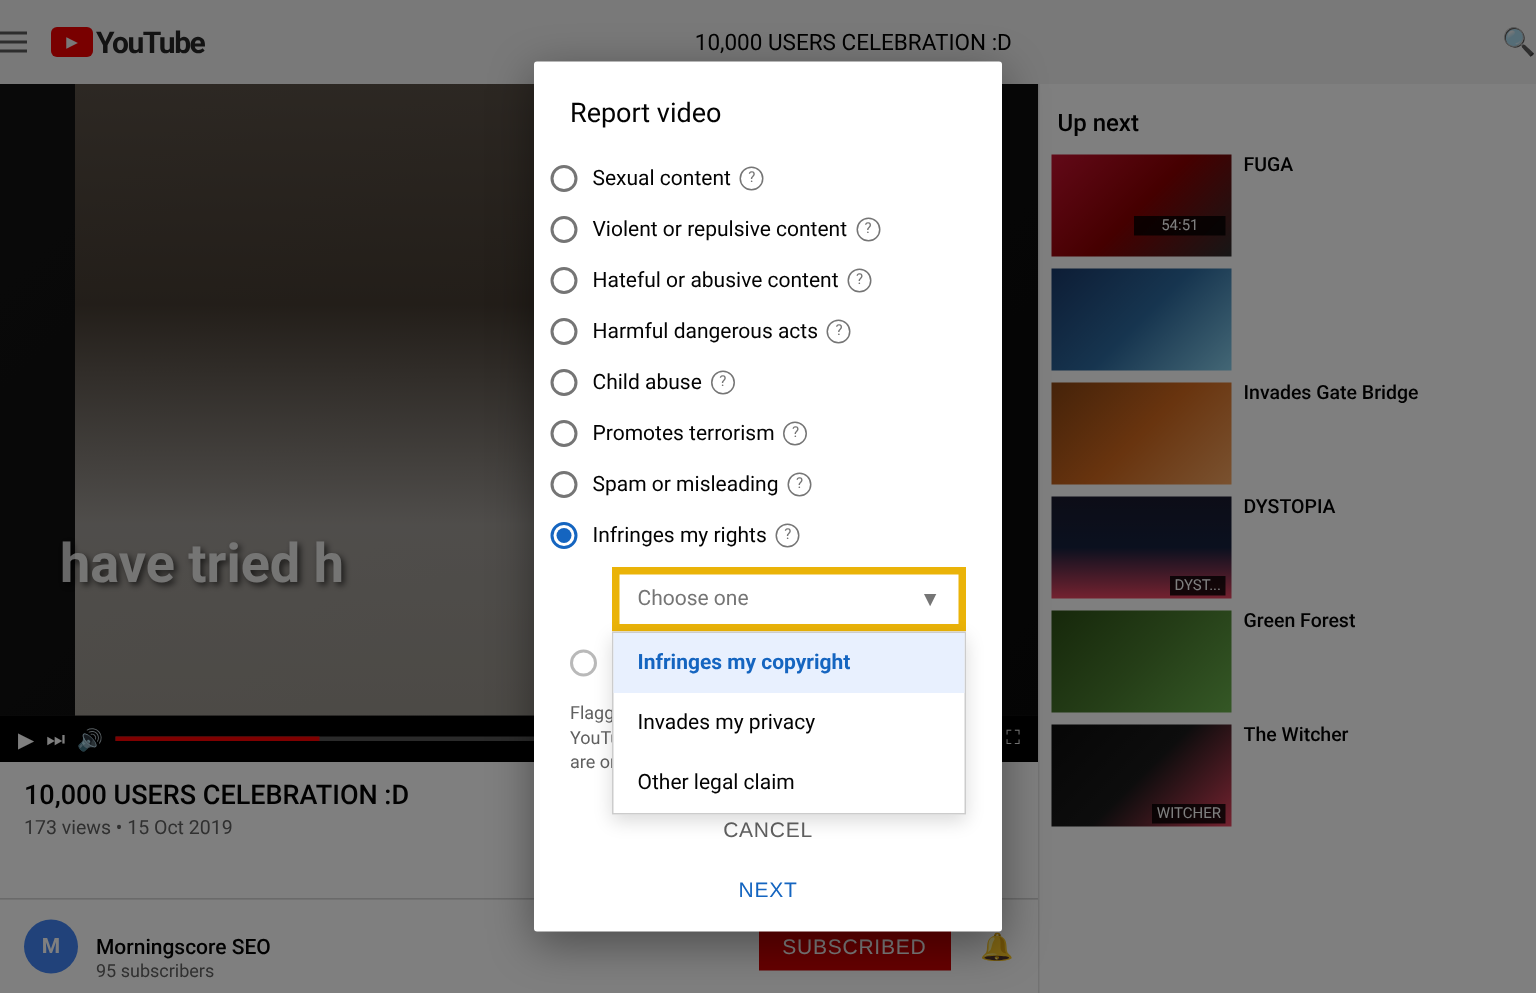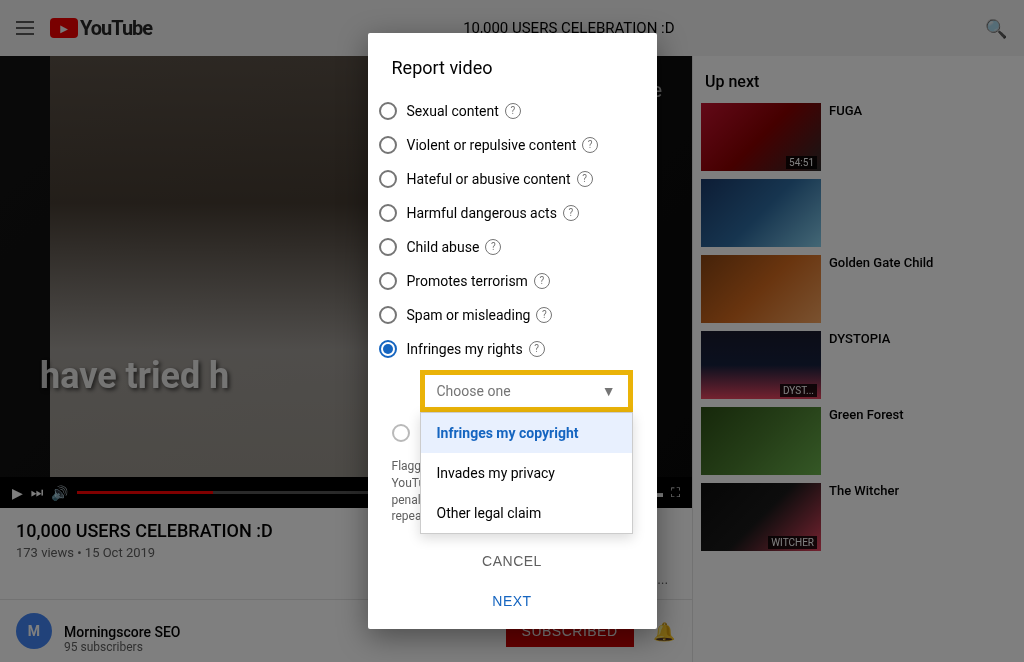--- a/index.html
+++ b/index.html
@@ -4,21 +4,21 @@
   <style>
     * { box-sizing: border-box; margin: 0; padding: 0; }
     body { font-family: 'Roboto', Arial, sans-serif; background: #0f0f0f; color: #fff; width: 1024px; height: 662px; overflow: hidden; position: relative; }
 
     
     .top-nav {
       background: #fff;
       height: 56px;
       display: flex;
       align-items: center;
-      padding: 0 16px;
+      padding: 0 0;
       position: relative;
       z-index: 10;
       filter: brightness(0.95);
     }
     .nav-left { display: flex; align-items: center; gap: 16px; }
     .hamburger { display: flex; flex-direction: column; gap: 4px; cursor: pointer; }
     .hamburger span { width: 18px; height: 2px; background: #606060; display: block; }
     .yt-logo { display: flex; align-items: center; gap: 2px; }
     .yt-icon { background: #ff0000; border-radius: 4px; width: 28px; height: 20px; display: flex; align-items: center; justify-content: center; }
     .yt-icon::after { content: '▶'; color: #fff; font-size: 10px; }
@@ -117,37 +117,37 @@
     .sidebar-item { display: flex; gap: 8px; padding: 4px 8px; cursor: pointer; }
     .sidebar-thumb { width: 120px; height: 68px; flex-shrink: 0; background: #333; position: relative; overflow: hidden; }
     .thumb-1 { background: linear-gradient(135deg, #c41230 0%, #8b0000 50%, #2d2d2d 100%); }
     .thumb-2 { background: linear-gradient(135deg, #1a3a6b 0%, #2d6a9f 50%, #87ceeb 100%); }
     .thumb-3 { background: linear-gradient(135deg, #8B4513 0%, #D2691E 50%, #F4A460 100%); }
     .thumb-4 { background: linear-gradient(180deg, #1a1a2e 0%, #16213e 50%, #e94560 100%); }
     .thumb-5 { background: linear-gradient(135deg, #2d5016 0%, #4a7c2f 50%, #6ab04c 100%); }
     .thumb-6 { background: linear-gradient(135deg, #0d0d0d 0%, #1a1a1a 50%, #e94560 100%); }
     .sidebar-item-info { flex: 1; }
     .sidebar-item-title { font-size: 13px; color: #030303; font-weight: 500; line-height: 1.3; margin-bottom: 4px; }
-    .thumb-duration { position: absolute; bottom: 2px; right: 4px; background: rgba(0,0,0,0.8); color: #fff; font-size: 10px; padding: 1px 3px; }
+    .thumb-duration { position: absolute; bottom: 14px; right: 4px; background: rgba(0,0,0,0.8); color: #fff; font-size: 10px; padding: 1px 18px; }
 
     
     .modal-overlay {
       position: absolute;
       top: 0; left: 0; right: 0; bottom: 0;
       background: rgba(0,0,0,0.5);
       z-index: 100;
       display: flex;
       align-items: center;
       justify-content: center;
     }
 
     
     .report-dialog {
       background: #fff;
-      width: 289px;
+      width: 312px;
       border-radius: 2px;
       box-shadow: 0 8px 30px rgba(0,0,0,0.4);
       padding: 24px 0 0;
       position: relative;
       z-index: 200;
     }
     .dialog-title {
       font-size: 18px;
       color: #030303;
       padding: 0 24px 16px;
@@ -373,21 +373,21 @@
       </div>
     </div>
 
     <div class="sidebar-item">
       <div class="sidebar-thumb thumb-2"></div>
     </div>
 
     <div class="sidebar-item">
       <div class="sidebar-thumb thumb-3"></div>
       <div class="sidebar-item-info">
-        <div class="sidebar-item-title">Golden Gate Child</div>
+        <div class="sidebar-item-title">Invades Gate Bridge</div>
       </div>
     </div>
 
     <div class="sidebar-item">
       <div class="sidebar-thumb thumb-4">
         <span class="thumb-duration" style="position:absolute;bottom:2px;right:4px;background:rgba(0,0,0,0.8);color:#fff;font-size:10px;padding:1px 3px;">DYST...</span>
       </div>
       <div class="sidebar-item-info">
         <div class="sidebar-item-title">DYSTOPIA</div>
       </div>

